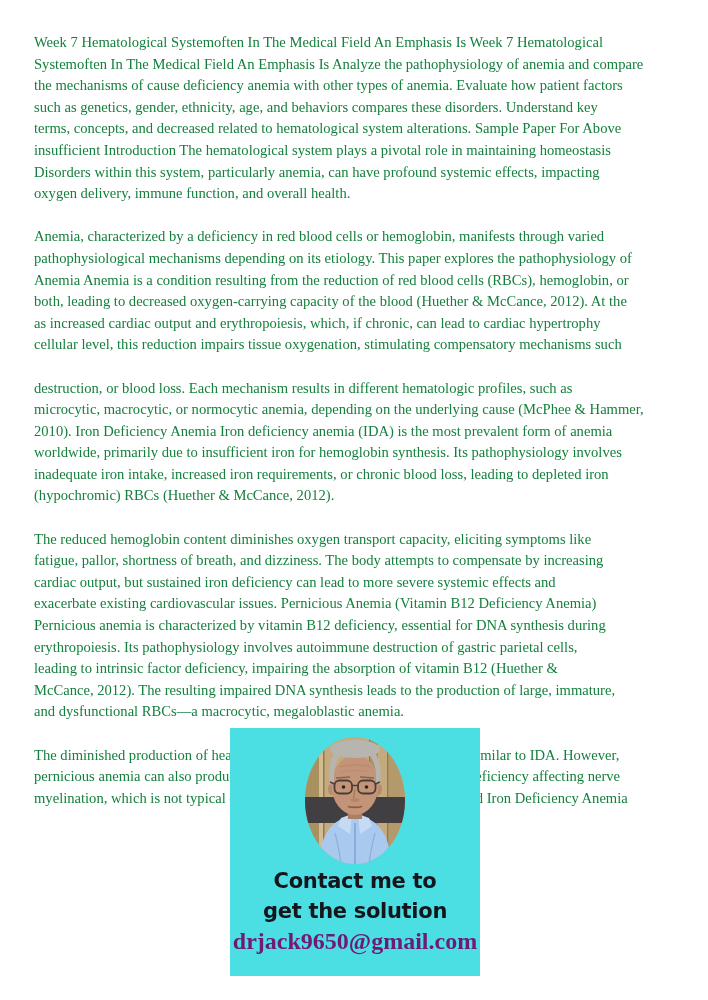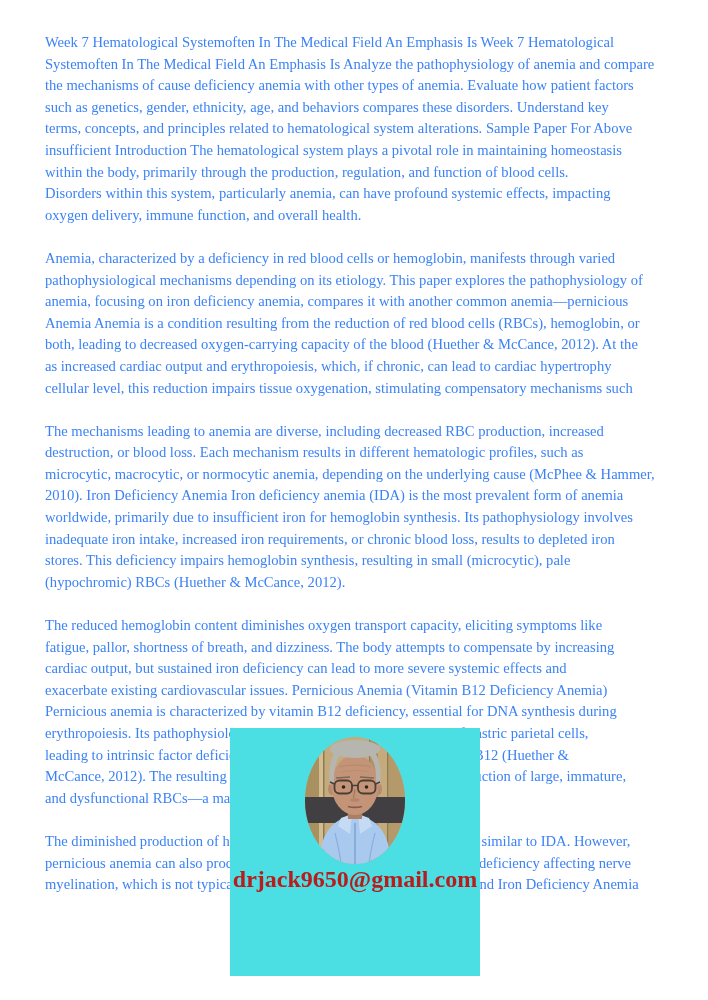--- a/index.html
+++ b/index.html
@@ -5,25 +5,25 @@
   html, body { margin: 0; padding: 0; }
   body {
     width: 708px; height: 1000px;
     background: #ffffff;
     font-family: "Liberation Serif", serif;
     position: relative;
     overflow: hidden;
   }
   .doc {
     position: absolute;
-    left: 45px; top: 32px;
+    left: 34px; top: 32px;
     width: 620px;
     font-size: 14.6px;
     line-height: 21.6px;
-    color: #3b82f6;
+    color: #15803d;
   }
   .doc p { margin: 0 0 21.6px 0; }
   .ln { display: block; white-space: nowrap; }
   .overlay {
     position: absolute;
     left: 230px; top: 728px;
     width: 250px; height: 248px;
     background: #4bdfe4;
     display: flex;
     flex-direction: column;
@@ -43,56 +43,52 @@
     line-height: 30px;
     letter-spacing: -0.3px;
     color: #14161c;
     text-align: center;
   }
   .email {
     margin-top: 2px;
     font-family: "Liberation Serif", serif;
     font-weight: 700;
     font-size: 24px;
-    color: #b91c1c;
+    color: #701a75;
     white-space: nowrap;
   }
 </style>
 </head>
 <body>
 
 <div class="doc">
   <p>
     <span class="ln">Week 7 Hematological Systemoften In The Medical Field An Emphasis Is Week 7 Hematological</span>
     <span class="ln">Systemoften In The Medical Field An Emphasis Is Analyze the pathophysiology of anemia and compare</span>
     <span class="ln">the mechanisms of cause deficiency anemia with other types of anemia. Evaluate how patient factors</span>
     <span class="ln">such as genetics, gender, ethnicity, age, and behaviors compares these disorders. Understand key</span>
-    <span class="ln">terms, concepts, and principles related to hematological system alterations. Sample Paper For Above</span>
+    <span class="ln">terms, concepts, and decreased related to hematological system alterations. Sample Paper For Above</span>
     <span class="ln">insufficient Introduction The hematological system plays a pivotal role in maintaining homeostasis</span>
-    <span class="ln">within the body, primarily through the production, regulation, and function of blood cells.</span>
     <span class="ln">Disorders within this system, particularly anemia, can have profound systemic effects, impacting</span>
     <span class="ln">oxygen delivery, immune function, and overall health.</span>
   </p>
   <p>
     <span class="ln">Anemia, characterized by a deficiency in red blood cells or hemoglobin, manifests through varied</span>
     <span class="ln">pathophysiological mechanisms depending on its etiology. This paper explores the pathophysiology of</span>
-    <span class="ln">anemia, focusing on iron deficiency anemia, compares it with another common anemia—pernicious</span>
     <span class="ln">Anemia Anemia is a condition resulting from the reduction of red blood cells (RBCs), hemoglobin, or</span>
     <span class="ln">both, leading to decreased oxygen-carrying capacity of the blood (Huether &amp; McCance, 2012). At the</span>
     <span class="ln">as increased cardiac output and erythropoiesis, which, if chronic, can lead to cardiac hypertrophy</span>
     <span class="ln">cellular level, this reduction impairs tissue oxygenation, stimulating compensatory mechanisms such</span>
   </p>
   <p>
-    <span class="ln">The mechanisms leading to anemia are diverse, including decreased RBC production, increased</span>
     <span class="ln">destruction, or blood loss. Each mechanism results in different hematologic profiles, such as</span>
     <span class="ln">microcytic, macrocytic, or normocytic anemia, depending on the underlying cause (McPhee &amp; Hammer,</span>
     <span class="ln">2010). Iron Deficiency Anemia Iron deficiency anemia (IDA) is the most prevalent form of anemia</span>
     <span class="ln">worldwide, primarily due to insufficient iron for hemoglobin synthesis. Its pathophysiology involves</span>
-    <span class="ln">inadequate iron intake, increased iron requirements, or chronic blood loss, results to depleted iron</span>
-    <span class="ln">stores. This deficiency impairs hemoglobin synthesis, resulting in small (microcytic), pale</span>
+    <span class="ln">inadequate iron intake, increased iron requirements, or chronic blood loss, leading to depleted iron</span>
     <span class="ln">(hypochromic) RBCs (Huether &amp; McCance, 2012).</span>
   </p>
   <p>
     <span class="ln">The reduced hemoglobin content diminishes oxygen transport capacity, eliciting symptoms like</span>
     <span class="ln">fatigue, pallor, shortness of breath, and dizziness. The body attempts to compensate by increasing</span>
     <span class="ln">cardiac output, but sustained iron deficiency can lead to more severe systemic effects and</span>
     <span class="ln">exacerbate existing cardiovascular issues. Pernicious Anemia (Vitamin B12 Deficiency Anemia)</span>
     <span class="ln">Pernicious anemia is characterized by vitamin B12 deficiency, essential for DNA synthesis during</span>
     <span class="ln">erythropoiesis. Its pathophysiology involves autoimmune destruction of gastric parietal cells,</span>
     <span class="ln">leading to intrinsic factor deficiency, impairing the absorption of vitamin B12 (Huether &amp;</span>
@@ -146,14 +142,18 @@
         <path d="M29.5 47 L25 45" stroke="#4a3f35" stroke-width="1.4" fill="none"></path>
         <path d="M70.5 47 L75 45" stroke="#4a3f35" stroke-width="1.4" fill="none"></path>
         <circle cx="38.5" cy="50" r="1.8" fill="#2e241e"></circle>
         <circle cx="61.5" cy="50" r="1.8" fill="#2e241e"></circle>
         <path d="M50 52 C49.5 55 49 58 48.5 61" stroke="#a5765a" stroke-width="1.2" fill="none"></path>
         <ellipse cx="50" cy="63" rx="4.5" ry="1.8" fill="#a5765a" opacity="0.55"></ellipse>
         <path d="M43 69.5 C47 70.5 53 70.5 57 69.5" stroke="#8a5a48" stroke-width="1.6" fill="none"></path>
       </g>
     </svg>
   </div>
+  <div class="heading">
+    <div>Contact me to</div>
+    <div>get the solution</div>
+  </div>
   <div class="email">drjack9650@gmail.com</div>
 </div>
 
 </body></html>

